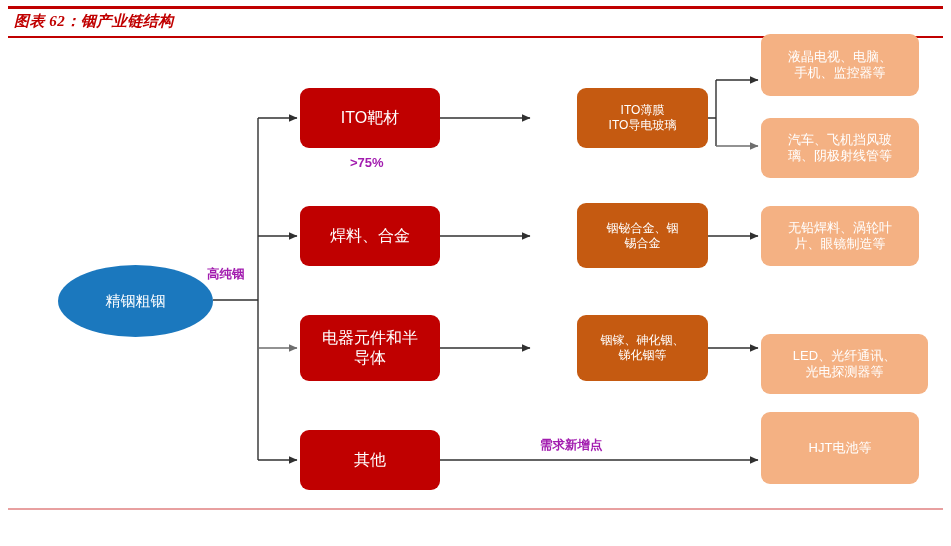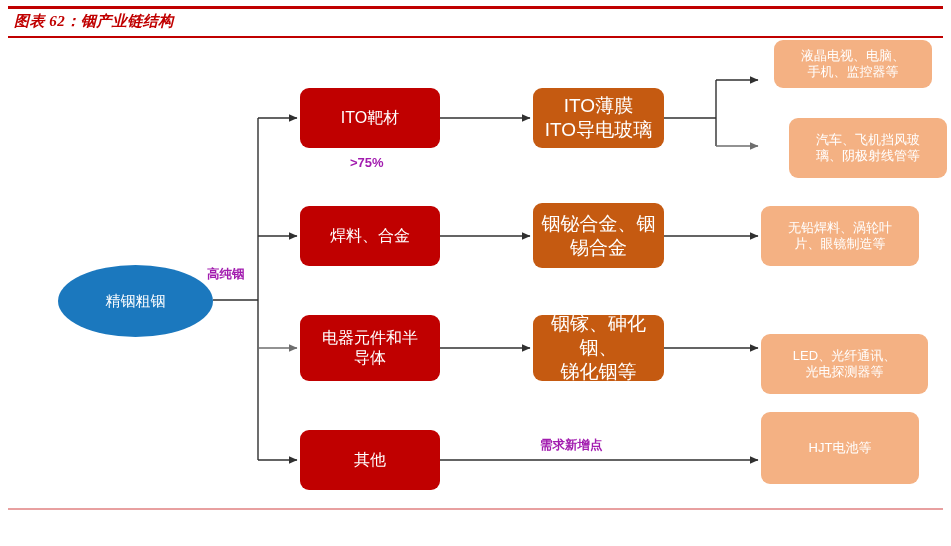--- a/index.html
+++ b/index.html
@@ -38,21 +38,21 @@
 
   
   .node{
     position:absolute;box-sizing:border-box;
     display:flex;align-items:center;justify-content:center;
     text-align:center;color:#ffffff;
     line-height:1.25;
     white-space:pre-line;
   }
   .node.red{background:#C00000;border-radius:9px;font-size:16px;}
-  .node.orange{background:#C55A11;border-radius:9px;font-size:19px;}
+  .node.orange{background:#C55A11;border-radius:9px;font-size:12px;margin-left:44px;}
   .node.peach{background:#F4B183;border-radius:9px;font-size:13px;}
   .node.ellipse{
     background:#1B78BE;border-radius:50%;font-size:15px;
     font-family:"Liberation Serif","DejaVu Serif",serif;
   }
 
   
   .edge-label{
     position:absolute;color:#a21caf;font-weight:bold;white-space:nowrap;
   }
@@ -125,24 +125,24 @@
 
   <div class="node orange" style="left:533px;top:88px;width:131px;height:60px;">ITO薄膜
 ITO导电玻璃</div>
 
   <div class="node orange" style="left:533px;top:203px;width:131px;height:65px;text-align:center;">铟铋合金、铟
 锡合金</div>
 
   <div class="node orange" style="left:533px;top:315px;width:131px;height:66px;">铟镓、砷化铟、
 锑化铟等</div>
 
-  <div class="node peach" style="left:761px;top:40px;width:158px;height:48px;margin-left:13px;">液晶电视、电脑、
+  <div class="node peach" style="left:761px;top:34px;width:158px;height:62px;">液晶电视、电脑、
 手机、监控器等</div>
 
-  <div class="node peach" style="left:789px;top:118px;width:158px;height:60px;">汽车、飞机挡风玻
+  <div class="node peach" style="left:761px;top:118px;width:158px;height:60px;">汽车、飞机挡风玻
 璃、阴极射线管等</div>
 
   <div class="node peach" style="left:761px;top:206px;width:158px;height:60px;">无铅焊料、涡轮叶
 片、眼镜制造等</div>
 
   <div class="node peach" style="left:761px;top:334px;width:167px;height:60px;">LED、光纤通讯、
 光电探测器等</div>
 
   <div class="node peach" style="left:761px;top:412px;width:158px;height:72px;">HJT电池等</div>
 

